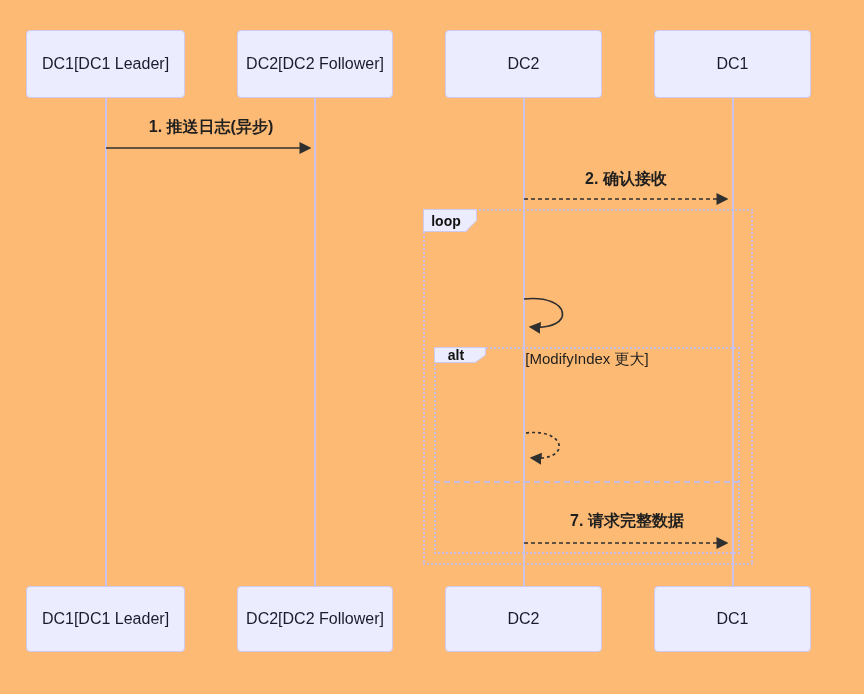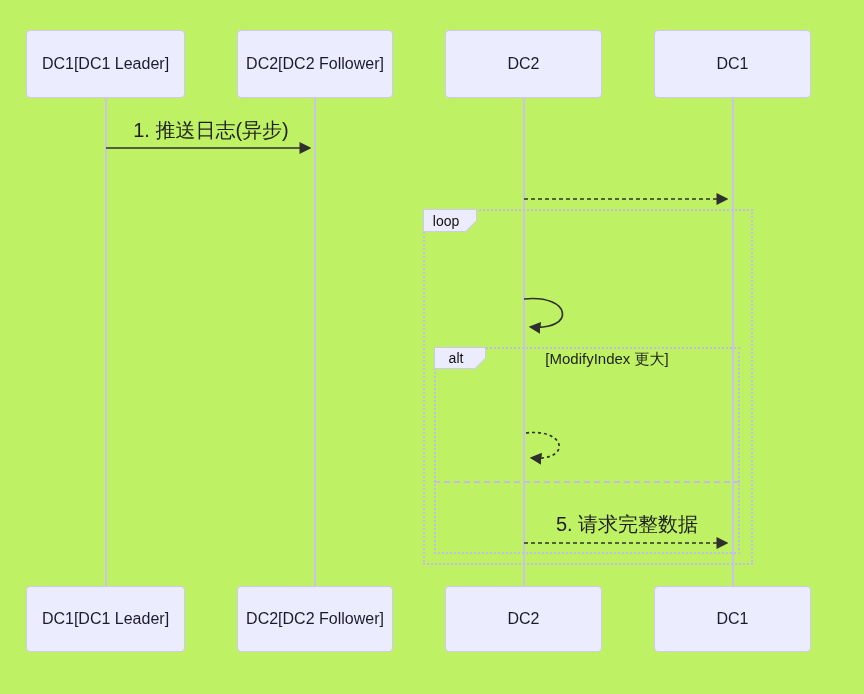--- a/index.html
+++ b/index.html
@@ -1,35 +1,35 @@
 <!DOCTYPE html>
 <html style="--actor-fill: #ECECFF; --actor-border: #CFC8F0; --lifeline: #CBC3EA; --frame-border: #C4BCE6; --arrow: #2F2F2F; --text: #1B1B2E;"><head>
 <meta charset="utf-8">
 <style>
   :root{
     --actor-fill:#ECECFF; --actor-border:#CFC8F0; --lifeline:#CBC3EA;
     --frame-border:#C4BCE6; --arrow:#2F2F2F; --text:#1B1B2E;
   }
   html,body{margin:0;padding:0;background:#fff;}
-  .canvas{position:relative;width:864px;height:694px;background:#bef264;overflow:hidden;
+  .canvas{position:relative;width:864px;height:694px;background:#fdba74;overflow:hidden;
           font-family:"Liberation Sans","DejaVu Sans",sans-serif;}
   .actor{position:absolute;background:var(--actor-fill);border:1px solid var(--actor-border);
          border-radius:4px;display:flex;align-items:center;justify-content:center;
          font-size:16px;color:var(--text);box-sizing:border-box;}
   .lifeline{position:absolute;width:2px;background:var(--lifeline);}
   .frame{position:absolute;border:2px dotted var(--frame-border);box-sizing:border-box;background:transparent;}
   .frame-divider{position:absolute;border-top:2px dashed var(--frame-border);height:0;}
   .frame-label{position:absolute;}
   .frame-label .shape-bg{position:absolute;inset:0;background:var(--actor-border);
          clip-path:polygon(0 0,100% 0,100% 50%,80% 100%,0 100%);}
   .frame-label .shape-fg{position:absolute;inset:1px;background:var(--actor-fill);
          clip-path:polygon(0 0,100% 0,100% 50%,80% 100%,0 100%);}
   .frame-label .txt{position:absolute;inset:0;display:flex;align-items:center;justify-content:center;
-         padding-right:8px;font-size:14px;font-weight:normal;color:#111;}
-  .msg{position:absolute;width:200px;text-align:center;font-size:20px;font-weight:normal;
+         padding-right:8px;font-size:14px;font-weight:bold;color:#111;}
+  .msg{position:absolute;width:200px;text-align:center;font-size:16px;font-weight:bold;
        color:#1F1F1F;white-space:nowrap;}
   .cond{position:absolute;width:220px;text-align:center;font-size:15px;color:#1F1F1F;white-space:nowrap;}
   .arrows{position:absolute;left:0;top:0;pointer-events:none;}
 </style>
 </head>
 <body>
 
 <div class="canvas">
 
   <div class="lifeline" style="left:104.5px;top:98px;height:488px;"></div>
@@ -49,29 +49,30 @@
 
   <div class="frame" style="left:423px;top:209px;width:330px;height:356px;"></div>
   <div class="frame-label" style="left:423px;top:209px;width:54px;height:23px;">
     <div class="shape-bg"></div>
     <div class="shape-fg"></div>
     <div class="txt">loop</div>
   </div>
 
   <div class="frame" style="left:434px;top:347px;width:306px;height:207px;"></div>
   <div class="frame-divider" style="left:434px;top:481px;width:306px;"></div>
-  <div class="frame-label" style="left:434px;top:347px;width:52px;height:22px;">
+  <div class="frame-label" style="left:434px;top:347px;width:52px;height:16px;">
     <div class="shape-bg"></div>
     <div class="shape-fg"></div>
     <div class="txt">alt</div>
   </div>
-  <div class="cond" style="left:497px;top:350px;">[ModifyIndex 更大]</div>
+  <div class="cond" style="left:477px;top:350px;">[ModifyIndex 更大]</div>
 
   <div class="msg" style="left:111px;top:117px;">1. 推送日志(异步)</div>
-  <div class="msg" style="left:527px;top:511px;">5. 请求完整数据</div>
+  <div class="msg" style="left:526px;top:169px;">2. 确认接收</div>
+  <div class="msg" style="left:527px;top:511px;">7. 请求完整数据</div>
 
   <svg class="arrows" width="864" height="694">
     <defs>
       <marker id="arrowhead" viewBox="0 0 10 10" refX="8" refY="5" markerWidth="7" markerHeight="7" orient="auto-start-reverse">
         <path d="M0,0 L10,5 L0,10 z" fill="#2F2F2F"></path>
       </marker>
     </defs>
     <line x1="106" y1="148" x2="309" y2="148" stroke="#2F2F2F" stroke-width="1.7" marker-end="url(#arrowhead)"></line>
     <line x1="524" y1="199" x2="726" y2="199" stroke="#2F2F2F" stroke-width="1.7" stroke-dasharray="4,3" marker-end="url(#arrowhead)"></line>
     <path d="M 524 299 C 572 294 576 331 531 327" fill="none" stroke="#2F2F2F" stroke-width="1.7" marker-end="url(#arrowhead)"></path>

